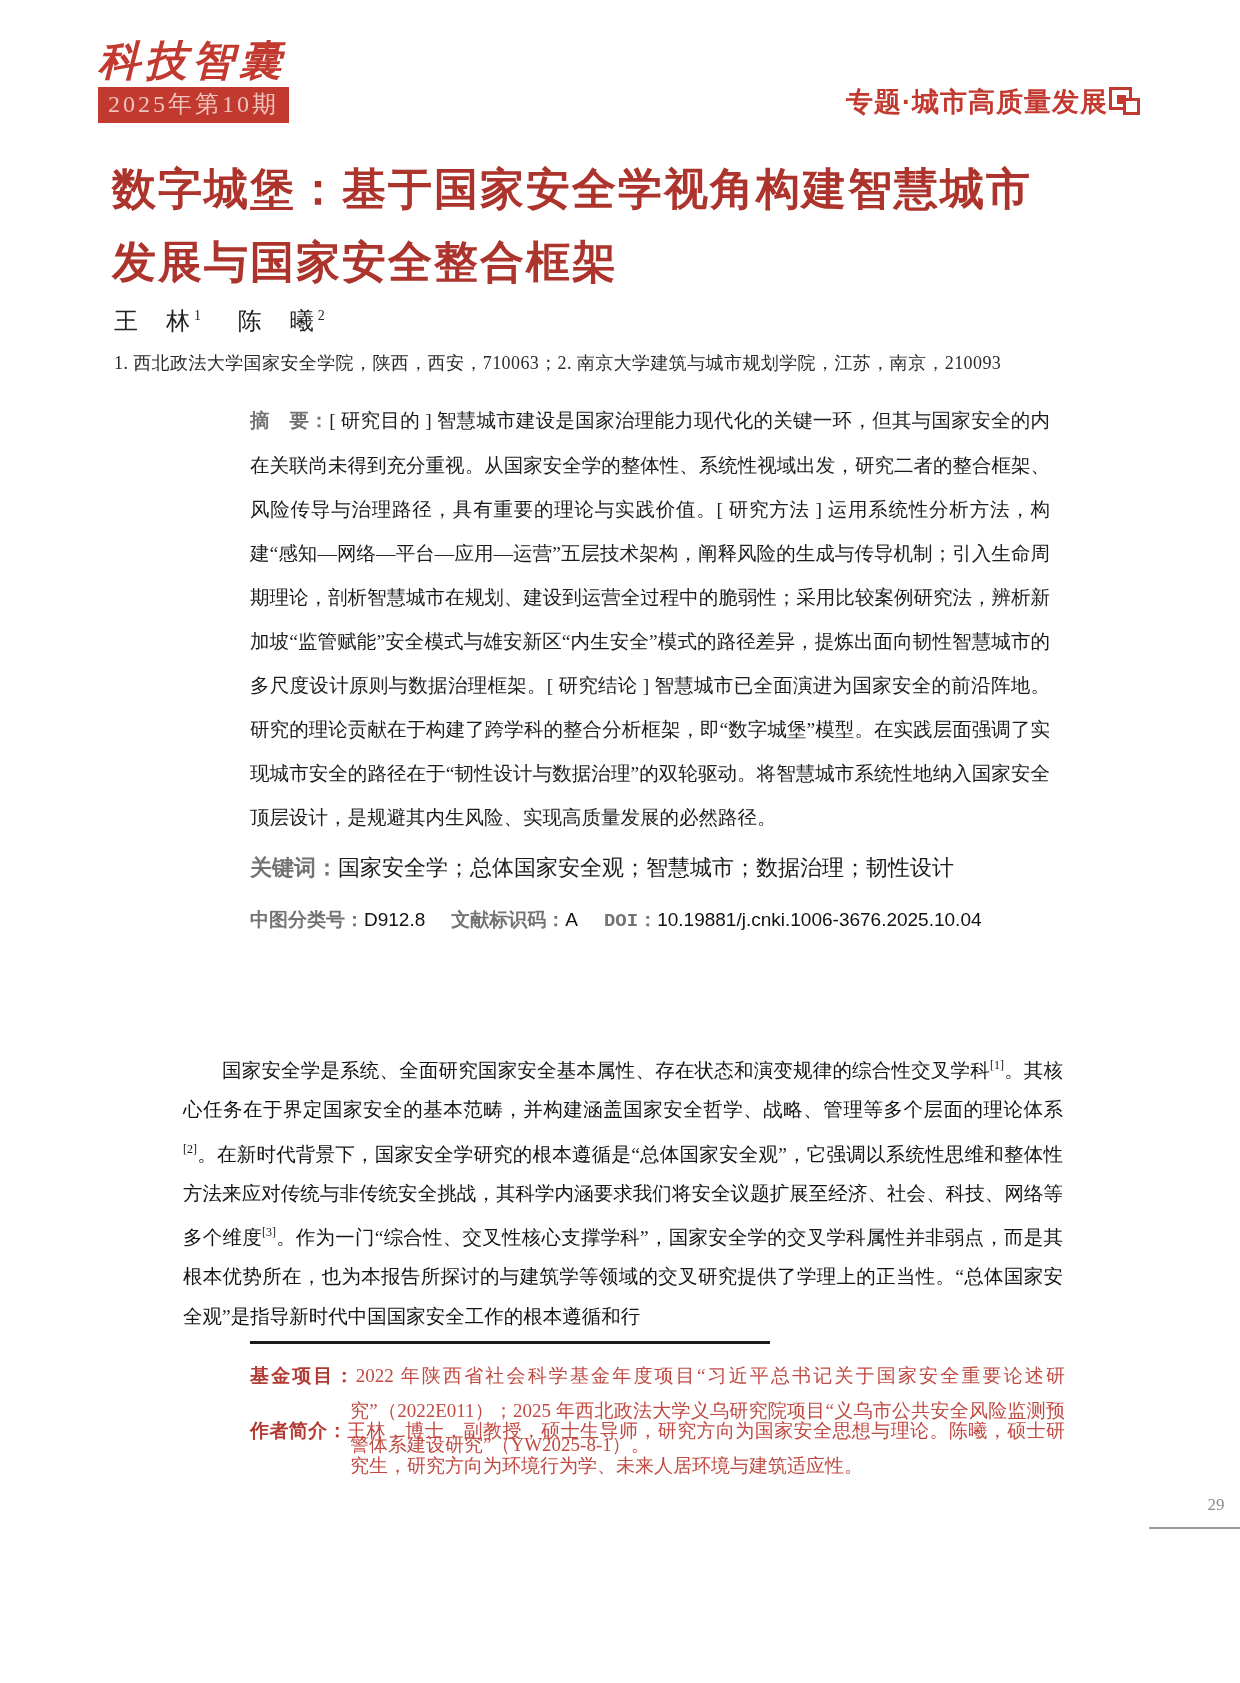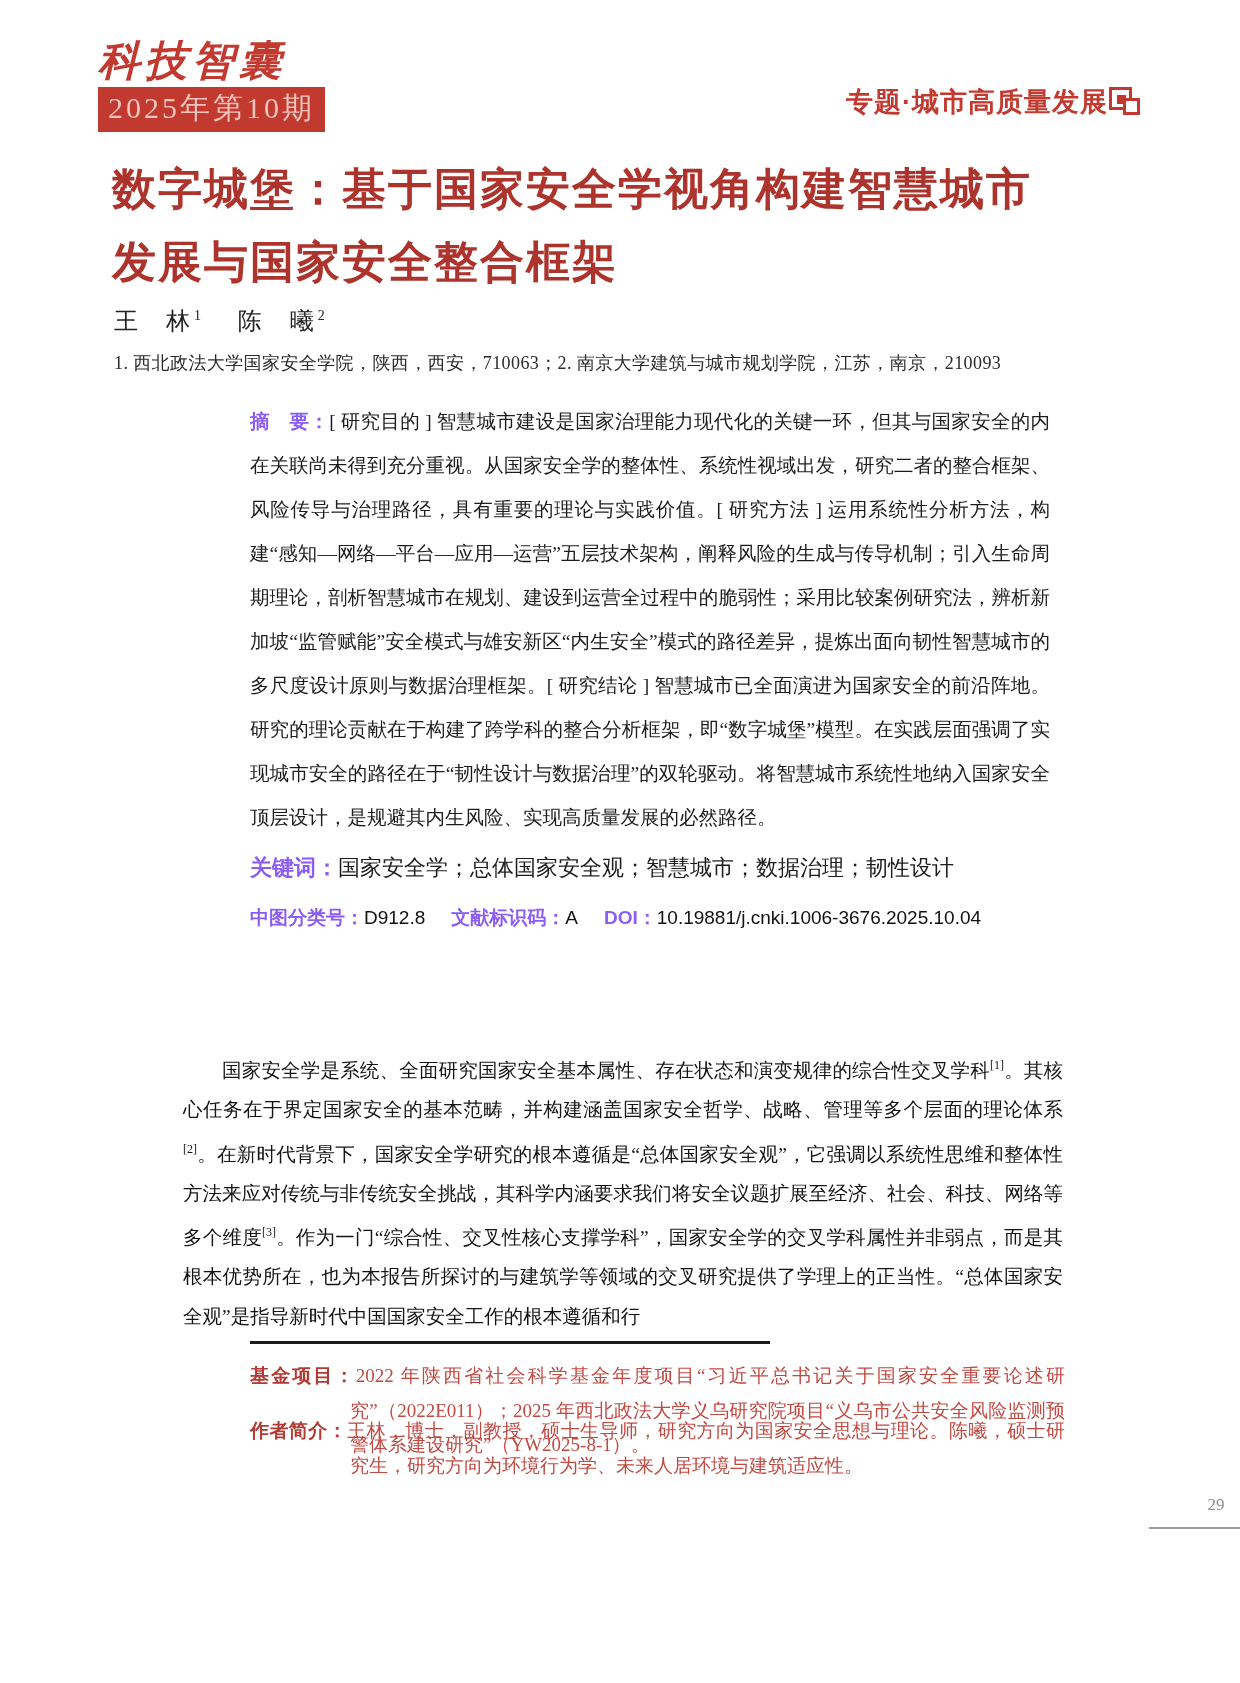--- a/index.html
+++ b/index.html
@@ -11,21 +11,21 @@
   }
 
   
   .logo { position:absolute; left:98px; top:38px; }
   .logo-text {
     font-family:"DejaVu Serif", serif; font-style:italic; font-weight:700;
     font-size:42px; color:#c2392f; letter-spacing:5px; line-height:46px;
   }
   .issue-badge {
     display:inline-block; margin-top:3px; background:#c2392f; color:#eec4bd;
-    font-size:30px; letter-spacing:3px; padding:1px 10px 3px;
+    font-size:24px; letter-spacing:3px; padding:1px 10px 3px;
   }
   .section-header { position:absolute; top:84px; right:96px; display:flex; align-items:center; }
   .section-title {
     font-family:"Liberation Sans", sans-serif; font-weight:700;
     font-size:27px; color:#c2392f; letter-spacing:1px;
   }
   .overlap-icon { position:relative; width:36px; height:36px; }
   .overlap-icon .sq1 { position:absolute; left:1px; top:3px; width:23px; height:23px; border:3px solid #c2392f; background:#ffffff; }
   .overlap-icon .sq2 { position:absolute; left:15px; top:14px; width:17px; height:17px; border:3px solid #c2392f; background:#ffffff; }
   .overlap-icon .sq3 { position:absolute; left:9px; top:11px; width:9px; height:9px; background:#c2392f; }
@@ -44,21 +44,21 @@
   .authors .author { margin-right:26px; }
   .authors sup { font-size:14px; font-family:"Liberation Serif", serif; margin-left:2px; }
   .affiliation {
     position:absolute; left:114px; top:351px; width:1040px;
     font-size:18px; color:#2a2a2a; letter-spacing:0.4px;
   }
 
   
   .meta { position:absolute; left:250px; top:399px; width:800px; }
   .abstract { font-size:19.5px; line-height:44px; text-align:justify; color:#1c1c1c; }
-  .meta-label { font-family:Liberation Sans, sans-serif; font-weight:700; color:#8b5cf6; }
+  .meta-label { font-family:Liberation Mono, monospace; font-weight:700; color:#737373; }
   .keywords { font-size:22px; line-height:56px; color:#1c1c1c; }
   .classification { font-size:19px; line-height:44px; color:#111; font-family:"Liberation Sans", sans-serif; }
   .classification .val { margin-right:26px; }
 
   
   .body-text {
     position:absolute; left:183px; top:1046px; width:880px;
     font-size:19.5px; line-height:39.5px; text-align:justify;
     text-indent:2em; color:#141414;
   }

